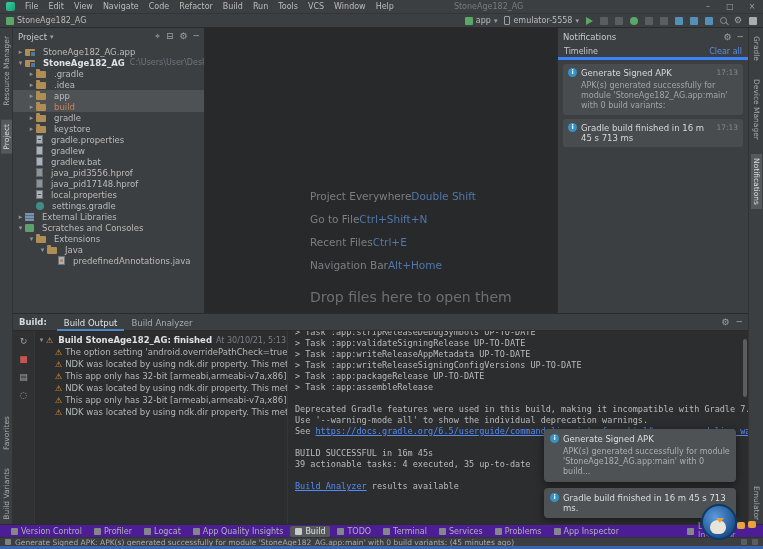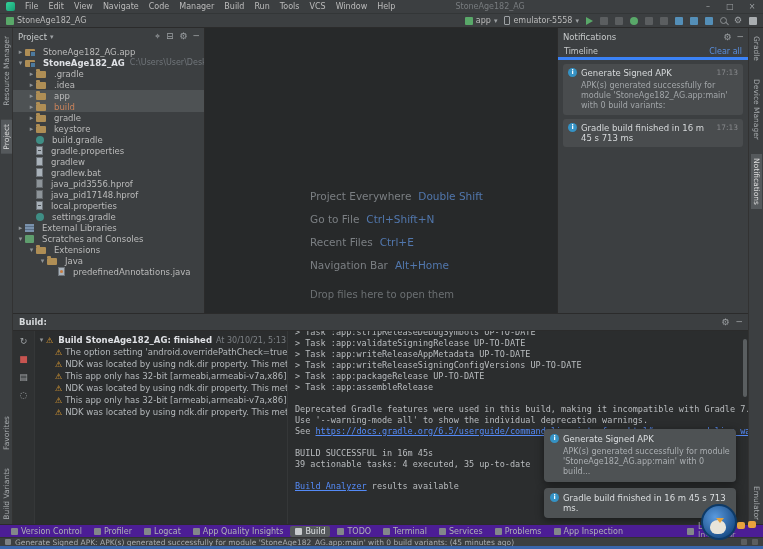--- a/index.html
+++ b/index.html
@@ -63,22 +63,22 @@
   .ic-props::after{content:"";position:absolute;left:1px;top:3px;width:3px;height:1px;background:#4a4f54}
   .ic-hprof{width:7px;height:9px;background:#8d9499;border:1px solid #64696d}
   .ic-lib{width:9px;height:8px;background:repeating-linear-gradient(#7a92ad 0 2px,#5a6f87 2px 3px)}
   .ic-scratch{width:9px;height:8px;background:#5f9e6e;border-radius:1px}
   .ic-java{width:7px;height:9px;background:#a9b2ba;border:1px solid #6e747a}
   .ic-java::after{content:"";position:absolute;left:1px;top:2px;width:3px;height:3px;border-radius:50%;background:#c77b3f}
 
   #editor{flex:1;background:#27292a;position:relative}
   .shortcuts{position:absolute;left:105px;top:162px}
   .sc-line{margin-bottom:11px;font-size:10.5px;color:#7b7f83;white-space:nowrap}
-  .sc-keys{color:#5177ad;margin-left:7px}
-  .drop-hint{font-size:10px;color:#6c7073;margin-top:18px}
+  .sc-keys{color:#5177ad;margin-left:0}
+  .drop-hint{font-size:14px;color:#6c7073;margin-top:18px}
 
   #notif-panel{width:191px;background:#3c3f41;border-left:1px solid #2b2b2b;display:flex;flex-direction:column}
   .notif-tabs{height:15px;display:flex;align-items:center;padding:0 6px;font-size:8px;flex:none;border-bottom:3px solid #3b82f6}
   .notif-tab{color:#c7cacb}
   .clear-all{margin-left:auto;color:#5a8edc}
   .ncard{background:#494c4e;border-radius:3px;margin:4px 5px 0 5px;padding:4px 5px}
   .ncard-head{display:flex;align-items:flex-start;gap:4px}
   .ic-info{width:9px;height:9px;border-radius:50%;background:#3592c4;color:#fff;font-size:6.5px;line-height:9px;text-align:center;flex:none;font-weight:bold}
   .ncard-title{font-size:8.5px;color:#d6d9db;flex:1;line-height:10px}
   .ncard-time{font-size:7.5px;color:#87898c;flex:none}
@@ -138,21 +138,21 @@
 <body>
 
 <div class="titlebar">
   <span class="logo"></span>
   <div style="display:flex" id="menu-bar">
       <span class="menu-item">File</span>
       <span class="menu-item">Edit</span>
       <span class="menu-item">View</span>
       <span class="menu-item">Navigate</span>
       <span class="menu-item">Code</span>
-      <span class="menu-item">Manager</span>
+      <span class="menu-item">Refactor</span>
       <span class="menu-item">Build</span>
       <span class="menu-item">Run</span>
       <span class="menu-item">Tools</span>
       <span class="menu-item">VCS</span>
       <span class="menu-item">Window</span>
       <span class="menu-item">Help</span>
     </div>
   <span class="win-title">StoneAge182_AG</span>
   <div class="win-controls" id="win-controls">
       <span class="win-btn">–</span>
@@ -259,25 +259,20 @@
           <span class="ic ic-folder"></span>
           <span class="tlabel">gradle</span>
         </div>
         <div class="tree-row" style="padding-left: 14px;">
           <span class="tw-chev">▸</span>
           <span class="ic ic-folder"></span>
           <span class="tlabel">keystore</span>
         </div>
         <div class="tree-row" style="padding-left: 14px;">
           <span class="tw-chev"></span>
-          <span class="ic ic-gradle"></span>
-          <span class="tlabel">build.gradle</span>
-        </div>
-        <div class="tree-row" style="padding-left: 14px;">
-          <span class="tw-chev"></span>
           <span class="ic ic-props"></span>
           <span class="tlabel">gradle.properties</span>
         </div>
         <div class="tree-row" style="padding-left: 14px;">
           <span class="tw-chev"></span>
           <span class="ic ic-file"></span>
           <span class="tlabel">gradlew</span>
         </div>
         <div class="tree-row" style="padding-left: 14px;">
           <span class="tw-chev"></span>
@@ -370,20 +365,24 @@
             <span class="ncard-time">17:13</span>
           </div>
         </div>
       </div>
   </div>
 </div>
 
 <div id="build-panel">
   <div class="build-head">
     <span class="build-label">Build:</span>
+    <span style="display:flex" id="build-tabs">
+        <span class="btab active">Build Output</span>
+        <span class="btab">Build Analyzer</span>
+      </span>
     <span class="hicons" id="build-head-icons">
         <span>⚙</span>
         <span>─</span>
       </span>
   </div>
   <div class="build-body">
     <div class="build-gutter" id="build-gutter">
         <span class="gutter-ic" style="color: rgb(157, 161, 164);">↻</span>
         <span class="gutter-ic" style="color: rgb(199, 84, 80);">■</span>
         <span class="gutter-ic" style="color: rgb(157, 161, 164);">▤</span>
@@ -492,21 +491,21 @@
       <span class="bitem">
         <span class="bicon"></span>
         <span>Services</span>
       </span>
       <span class="bitem">
         <span class="bicon"></span>
         <span>Problems</span>
       </span>
       <span class="bitem">
         <span class="bicon"></span>
-        <span>App Inspection</span>
+        <span>App Inspector</span>
       </span>
     </span>
   <span class="bb-right">
     <span class="bicon"></span>
     <span>Layout Inspector</span>
   </span>
 </div>
 
 <div id="status-bar">
   <span class="st-ic"></span>

